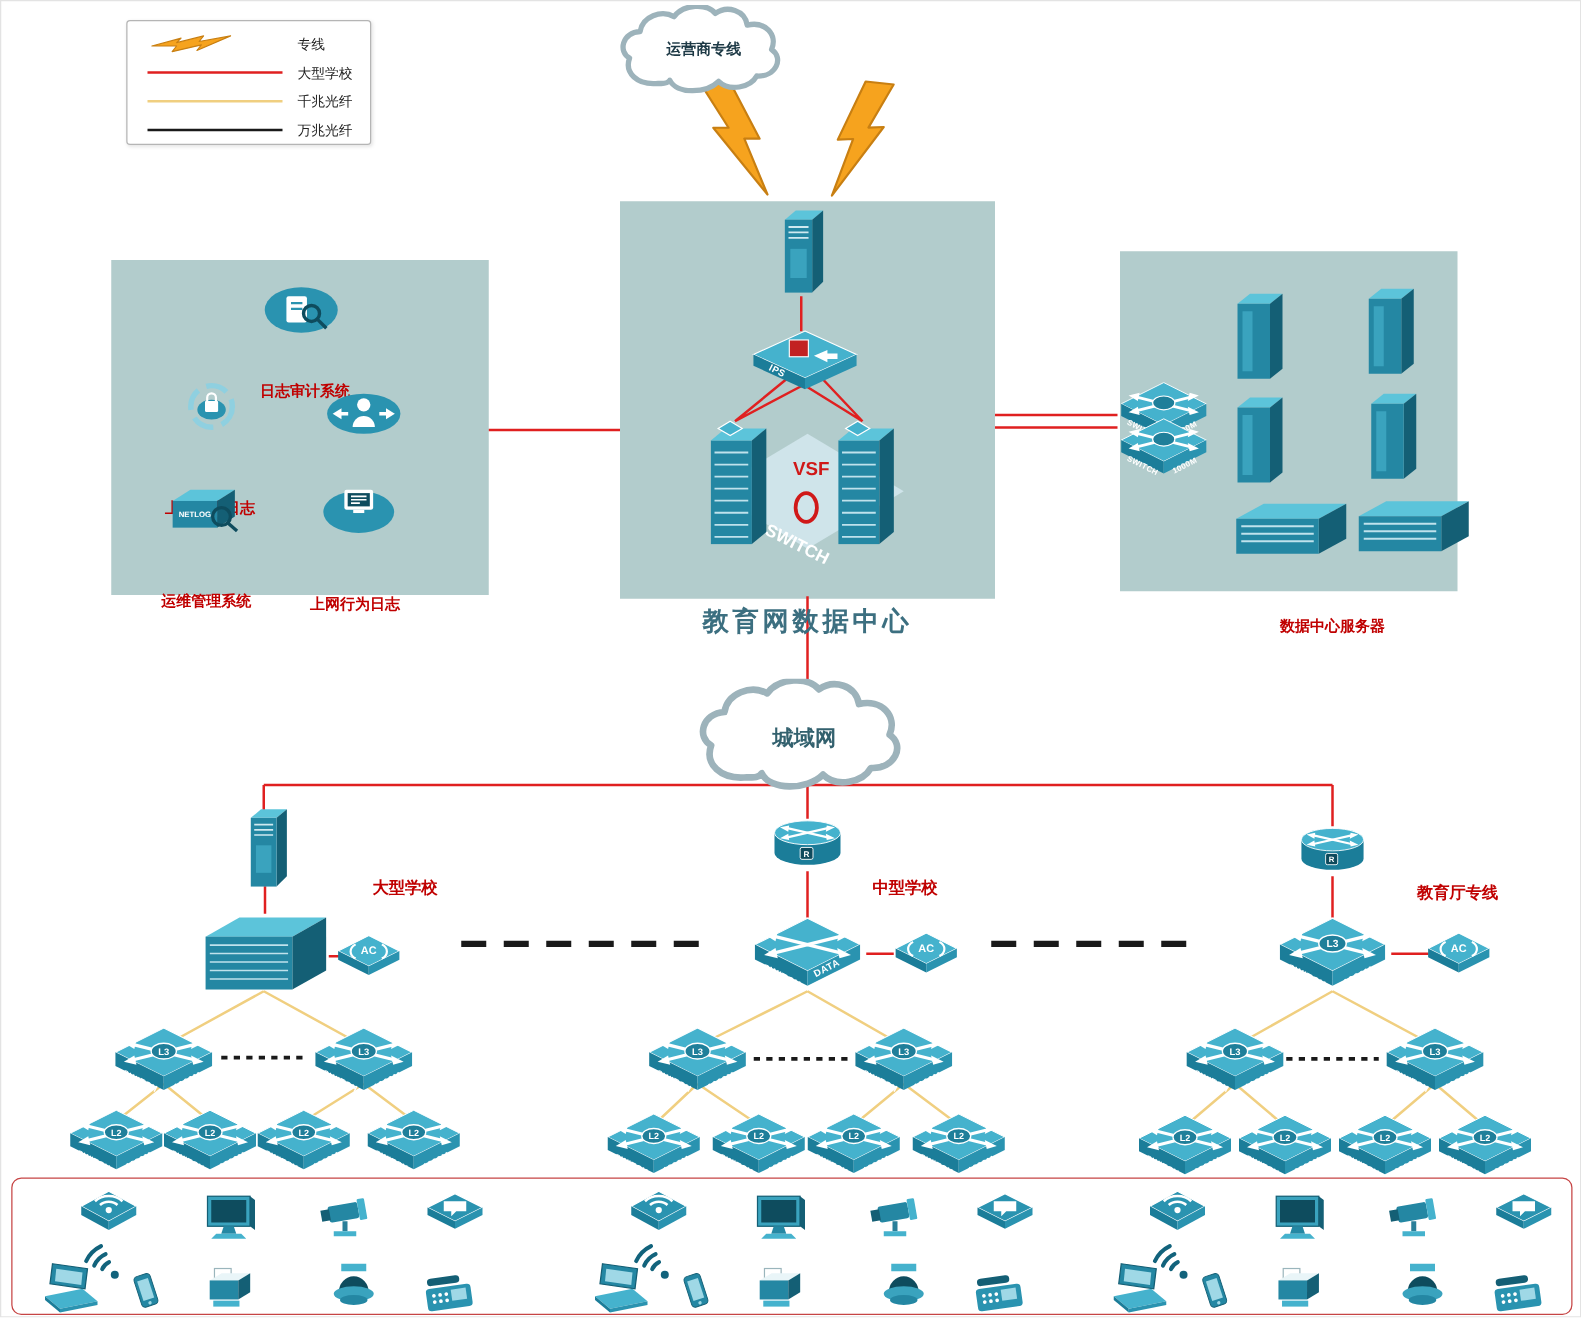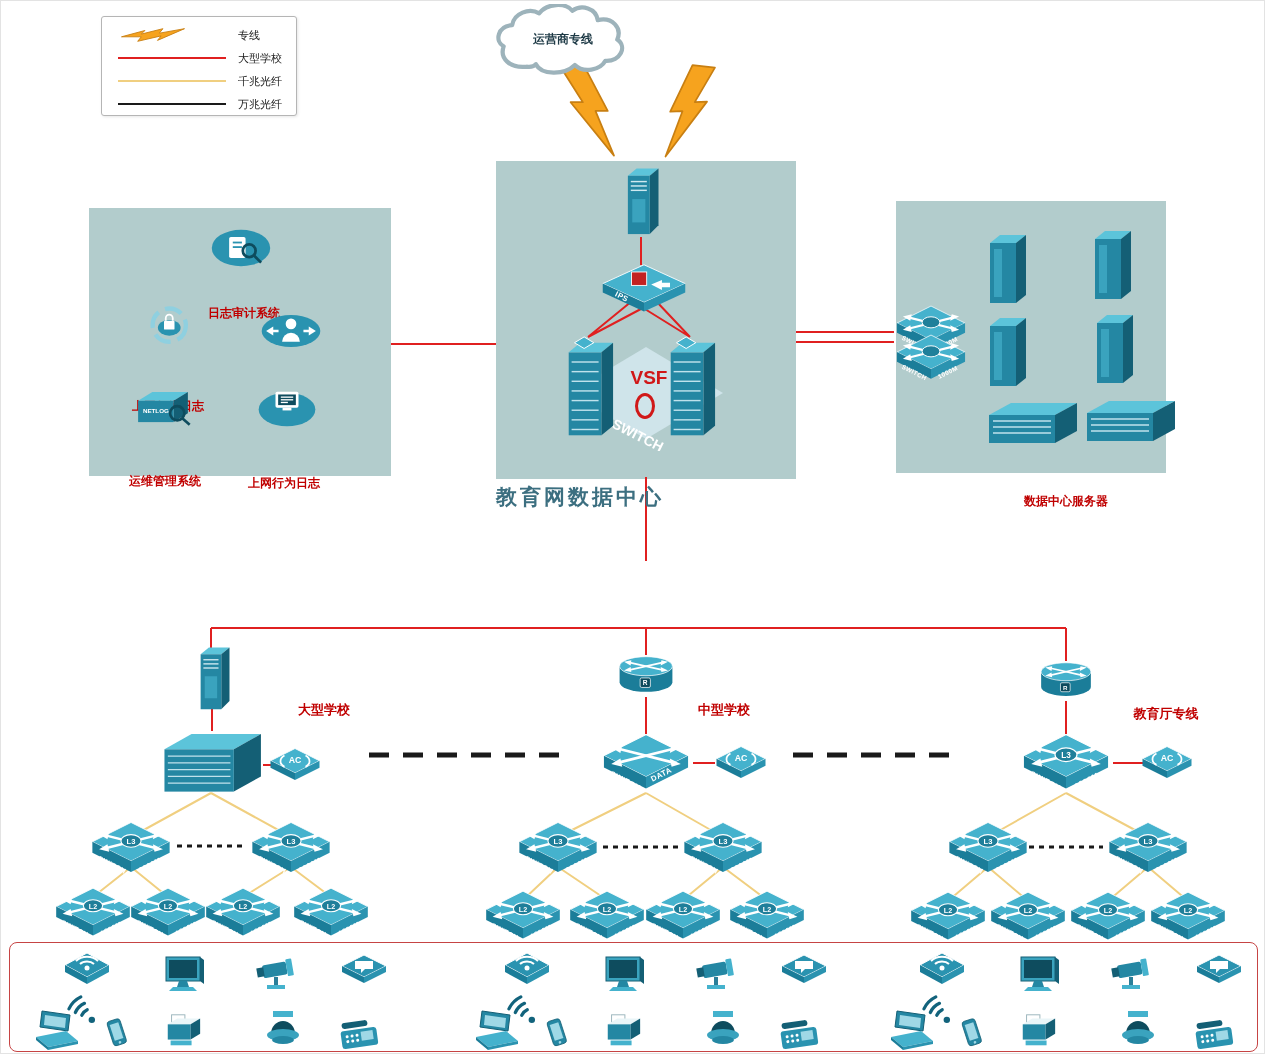--- a/index.html
+++ b/index.html
@@ -6,31 +6,31 @@
   body { background:#fff; font-family:"Liberation Sans", sans-serif; }
   #canvas { position:relative; width:1265px; height:1054px; background:#fff; border:1px solid #e3e3e3; overflow:hidden; }
   .zone { position:absolute; background:#b2cccc; }
   .dev { position:absolute; }
   .dev svg, .cloud svg { display:block; width:100%; height:100%; }
   .abs { position:absolute; }
   .red-label { position:absolute; color:#c00000; font-weight:bold; font-size:12px; text-align:center;margin-top:44px; }
   .cloud { position:absolute; }
   .cloud-label { position:absolute; left:0; right:0; text-align:center; font-weight:bold; color:#1e3a46; font-size:12px; }
   .dc-title { position:absolute; font-family:"Liberation Serif", serif; font-weight:bold; color:#3c6f80;
-              font-size:21px; letter-spacing:3px; }
+              font-size:21px; letter-spacing:3px; text-align:center; }
   svg text { font-family:"Liberation Sans", sans-serif; }
   .bt { font-size:9px; font-weight:bold; fill:#fff; text-anchor:middle; }
   .ft { font-size:8.5px; font-weight:bold; fill:#fff; text-anchor:middle; letter-spacing:.5px; }
   .legend { position:absolute; left:100px; top:15px; width:196px; height:100px; background:#fff;
             border:1px solid #b5b5b5; border-radius:3px; box-shadow:1px 1px 3px rgba(0,0,0,.10); }
   .legend-row { position:absolute; left:16px; width:170px; height:20px; display:flex; align-items:center; }
   .legend-swatch { width:108px; flex:0 0 108px; display:flex; align-items:center; }
   .legend-label { margin-left:12px; font-size:11px; color:#222; white-space:nowrap; }
   .lline { width:108px; height:0; border-top:2px solid #000; }
-  .vsf { position:absolute; color:#d01818; font-weight:bold; font-size:19px; text-align:center; }
+  .vsf { position:absolute; color:#d01818; font-weight:bold; font-size:15px; text-align:center; }
   .vsf-oval { position:absolute; border:3px solid #d01818; border-radius:50%; }
   .bolt { position:absolute; }
   .panel { position:absolute; border:1.5px solid #c64444; border-radius:8px; background:#fff; }
   .group { position:absolute; width:410px; height:106px; }
 </style>
 </head>
 <body>
 
 <svg style="position:absolute;width:0;height:0" aria-hidden="true">
   <defs>
@@ -335,20 +335,26 @@
       <use href="#boltv"></use>
     </svg>
 
   <div class="cloud" style="left:487px;top:3px;width:150px;height:78px">
     <svg viewBox="0 0 170 92">
         <use href="#cloudsh"></use>
       </svg>
     <span class="cloud-label" style="top:27px">运营商专线</span>
   </div>
 
+  <div class="cloud" style="left:535px;top:542px;width:215px;height:98px">
+    <svg viewBox="0 0 170 92">
+        <use href="#cloudsh"></use>
+      </svg>
+    <span class="cloud-label" style="top:36px;font-size:17px;font-family:'Liberation Serif',serif;color:#33616e">城域网</span>
+  </div>
 
   <div class="dev" style="left:621px;top:166px;width:38px;height:70px">
     <svg viewBox="0 0 52 96">
         <use href="#fw"></use>
       </svg>
   </div>
   <div class="dev" style="left:598px;top:262px;width:90px;height:52px">
     <svg viewBox="0 0 100 58">
       <use href="#ips"></use>
       <text class="ft" x="24" y="40" transform="rotate(27 24 40)">IPS</text>

